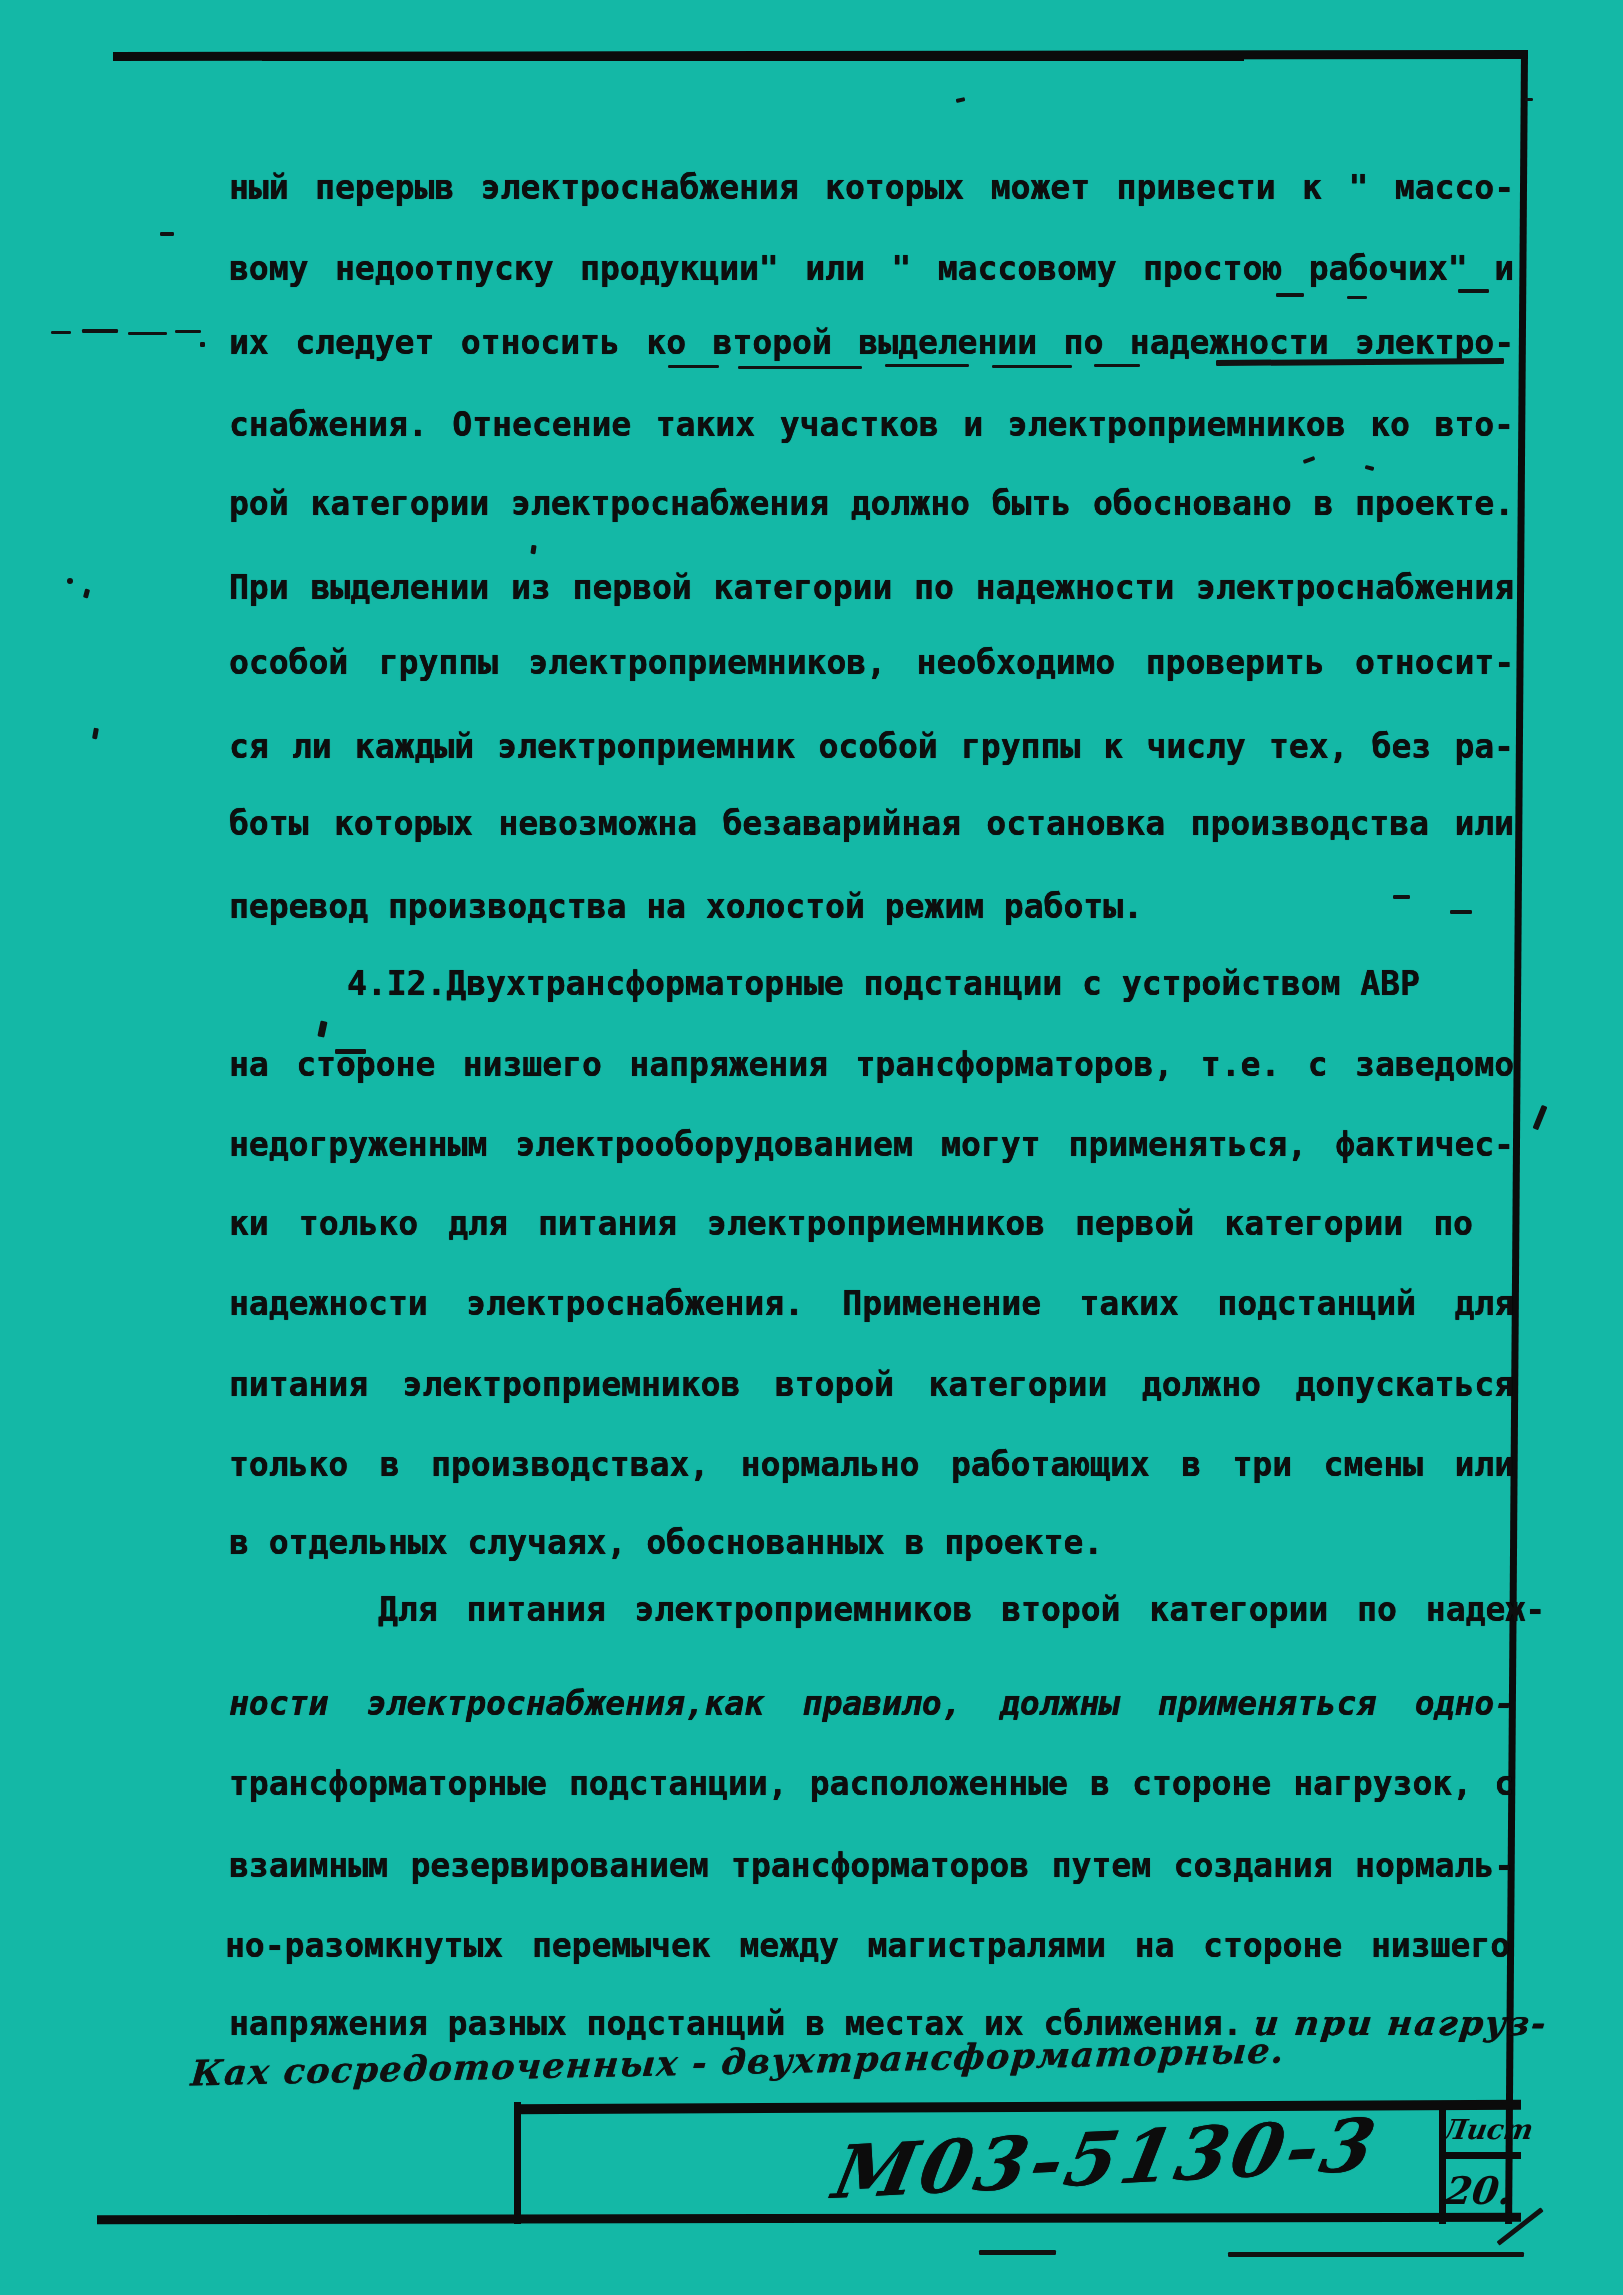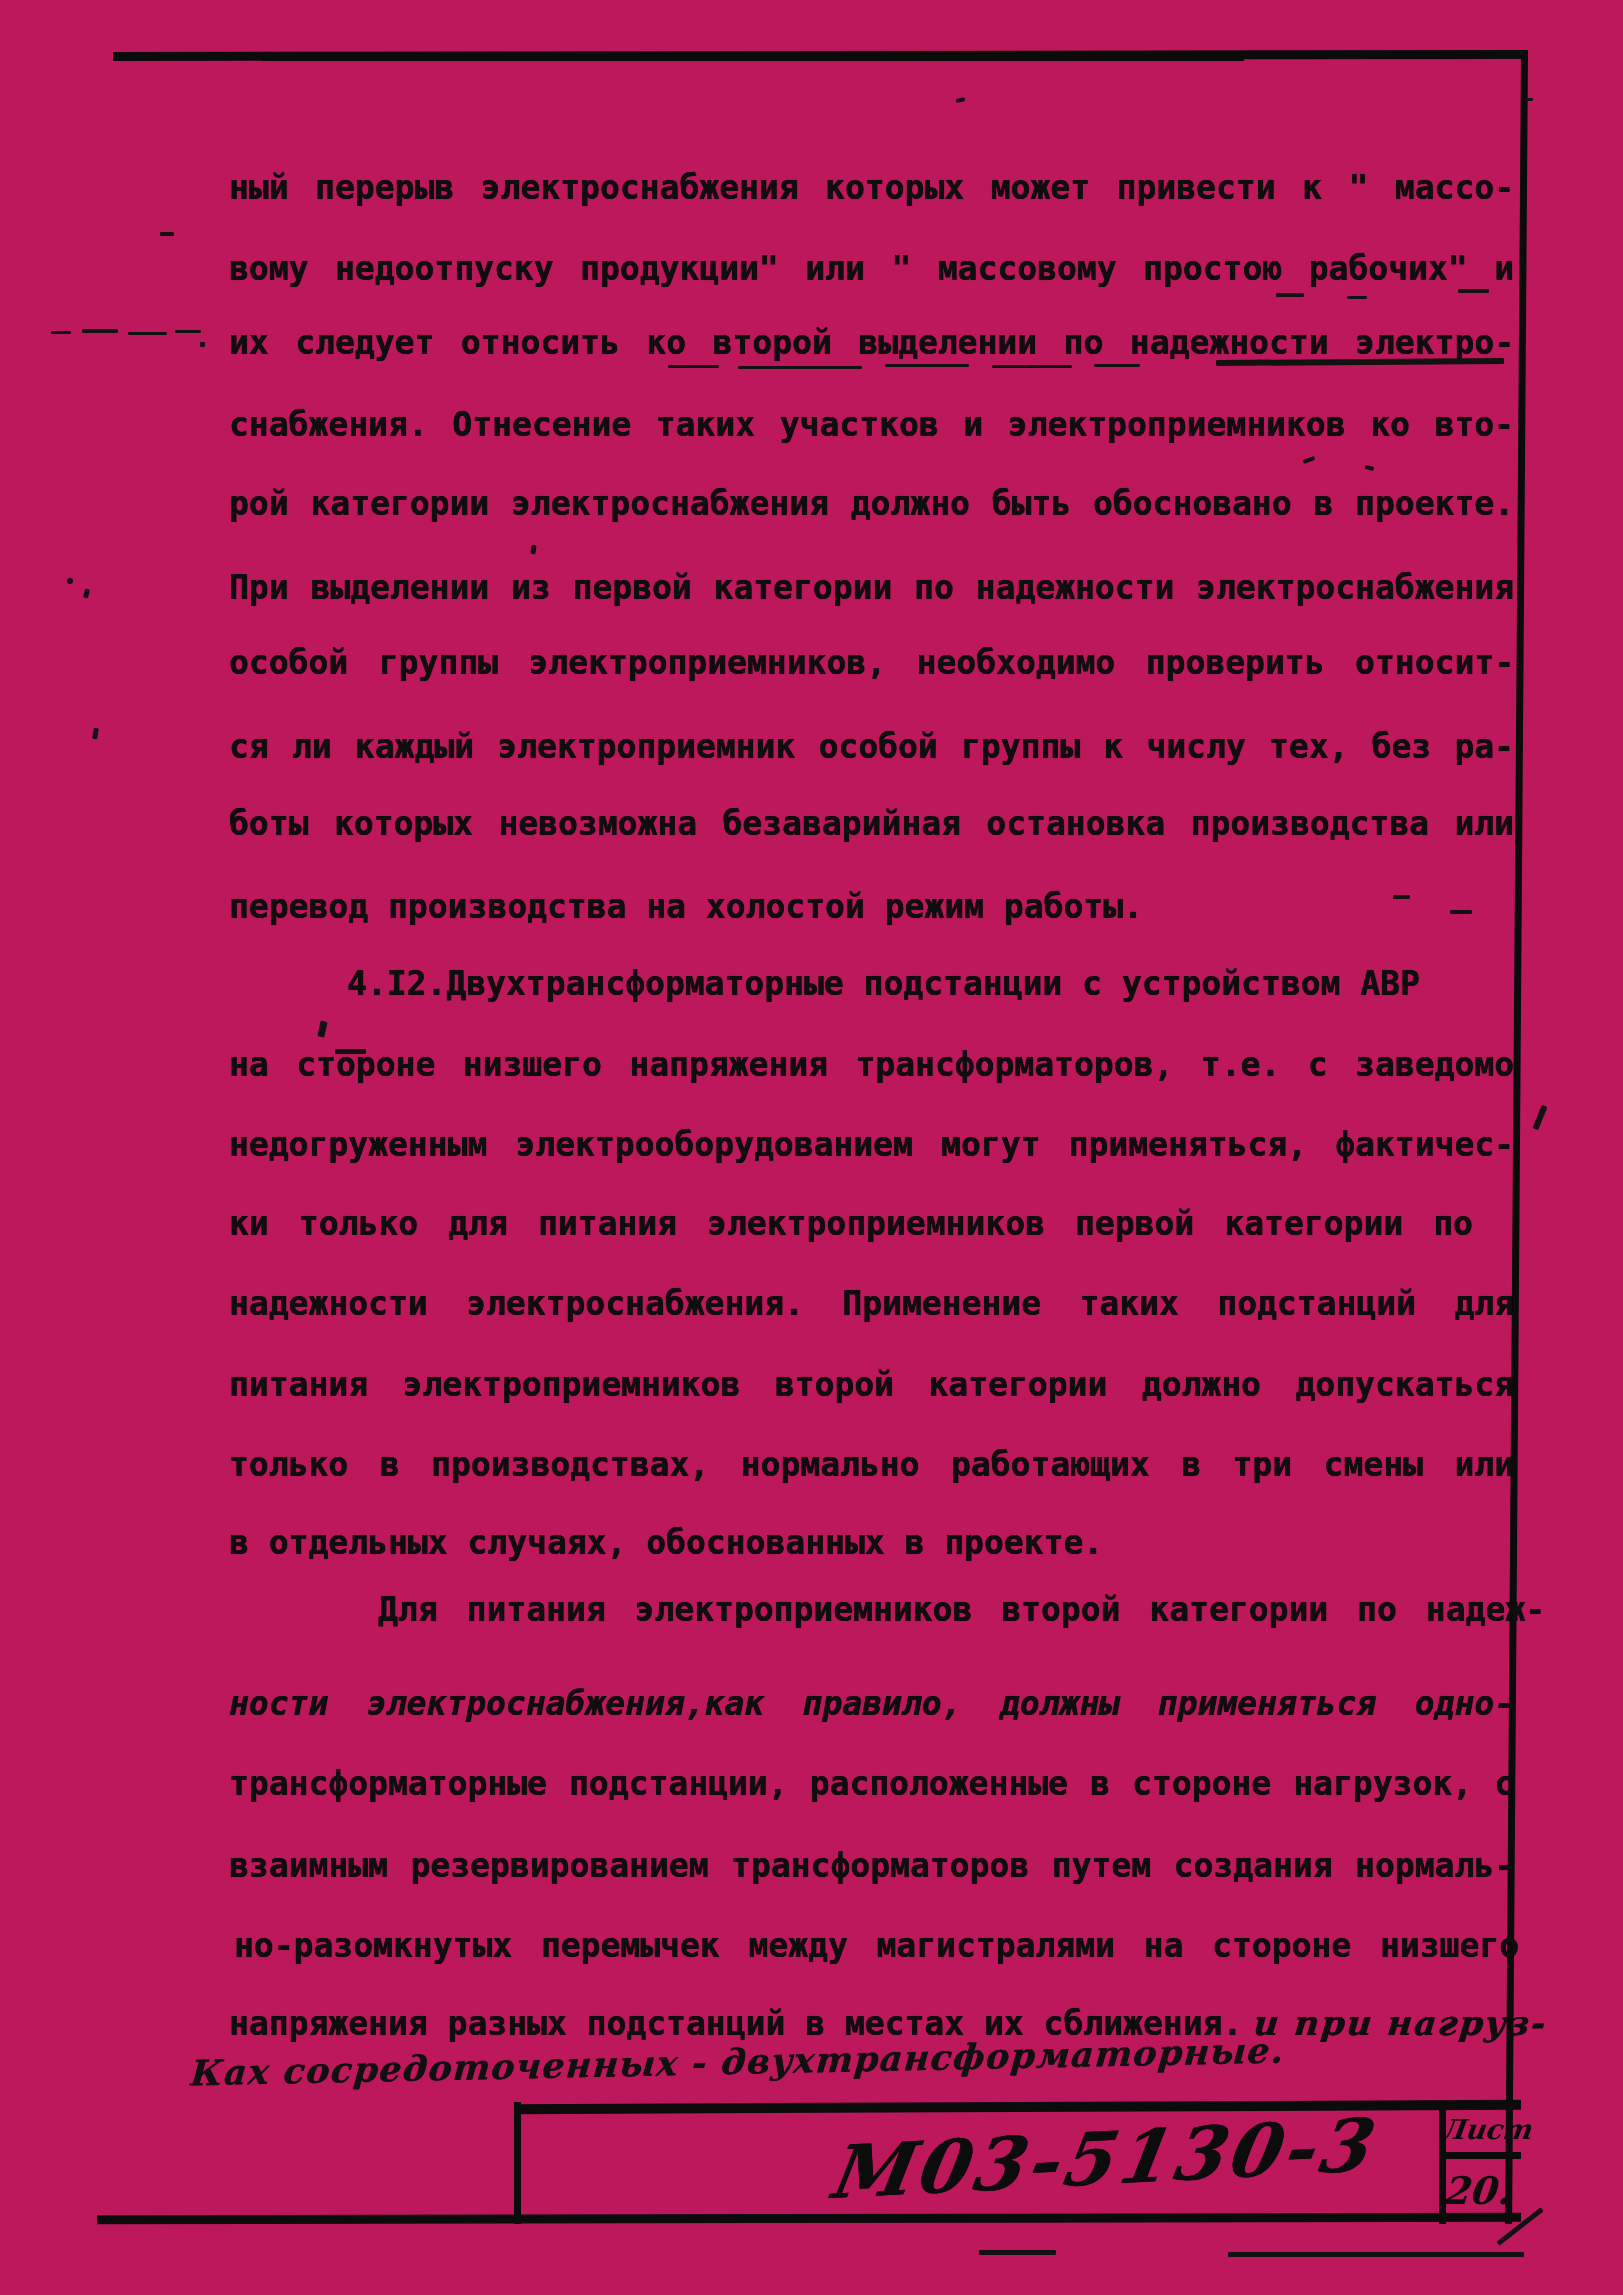--- a/index.html
+++ b/index.html
@@ -1,17 +1,17 @@
 <!DOCTYPE html>
 <html style="font-size:10.5px"><head>
 <meta charset="utf-8">
 <style>
   html,body{margin:0;padding:0;background:#ffffff;}
   .page{
-    position:relative;width:1624px;height:2295px;background:#be185d;overflow:hidden;
+    position:relative;width:1624px;height:2295px;background:#14b8a6;overflow:hidden;
     font-family:"DejaVu Sans Mono","Liberation Mono",monospace;color:#0d0d0d;
   }
   
   .tline{
     position:absolute;font-weight:700;font-size:33px;line-height:48px;
     color:#0e0e0e;white-space:pre;text-shadow:0 0 0.7px rgba(0,0,0,.85), 0.4px 0.4px 0 rgba(0,0,0,.45);
   }
   .tline.j{white-space:normal;text-align:justify;text-align-last:justify;}
   
   .hand{
@@ -70,21 +70,21 @@
       <div class="tline j" style="top: 1121px; left: 229px; width: 1285px;">недогруженным электрооборудованием могут применяться, фактичес-</div>
       <div class="tline j" style="top: 1200px; left: 229px; width: 1244px;">ки только для питания электроприемников первой категории по</div>
       <div class="tline j" style="top: 1280px; left: 229px; width: 1285px;">надежности электроснабжения. Применение таких подстанций для</div>
       <div class="tline j" style="top: 1361px; left: 229px; width: 1285px;">питания электроприемников второй категории должно допускаться</div>
       <div class="tline j" style="top: 1441px; left: 229px; width: 1285px;">только в производствах, нормально работающих в три смены или</div>
       <div class="tline" style="top: 1519px; left: 229px;">в отдельных случаях, обоснованных в проекте.</div>
       <div class="tline j" style="top: 1586px; left: 347px; width: 1167px; margin-left: 31px;">Для питания электроприемников второй категории по надеж-</div>
       <div class="tline j" style="top: 1680px; left: 229px; width: 1285px; font-style: italic;">ности электроснабжения,как правило, должны применяться одно-</div>
       <div class="tline j" style="top: 1760px; left: 229px; width: 1285px;">трансформаторные подстанции, расположенные в стороне нагрузок, с</div>
       <div class="tline j" style="top: 1842px; left: 229px; width: 1285px;">взаимным резервированием трансформаторов путем создания нормаль-</div>
-      <div class="tline j" style="top: 1922px; left: 234px; width: 1285px;">но-разомкнутых перемычек между магистралями на стороне низшего</div>
+      <div class="tline j" style="top: 1922px; left: 225px; width: 1285px;">но-разомкнутых перемычек между магистралями на стороне низшего</div>
       <div class="tline" style="top: 1999px; left: 229px;">напряжения разных подстанций в местах их сближения.<span class="hand" style="font-size: 34px; margin-left: 11.8px; letter-spacing: 2px;">и при нагруз-</span></div>
     </div>
 
   <div class="hand-line" style="font-size: 35px; letter-spacing: 1.3px; transform: rotate(-1.2deg) skewX(-6deg); top: 2041px; left: 191px;">Ках сосредоточенных - двухтрансформаторные.</div>
 
   <div class="speck" style="left:1276px;top:293px;width:27.5px;height:3.9px;"></div>
   <div class="speck" style="left:1347px;top:296px;width:19.6px;height:3.3px;"></div>
   <div class="speck" style="left:1458px;top:289px;width:31px;height:3.9px;"></div>
 
   <div class="speck" style="left:668px;top:365px;width:51px;height:3.3px;"></div>

